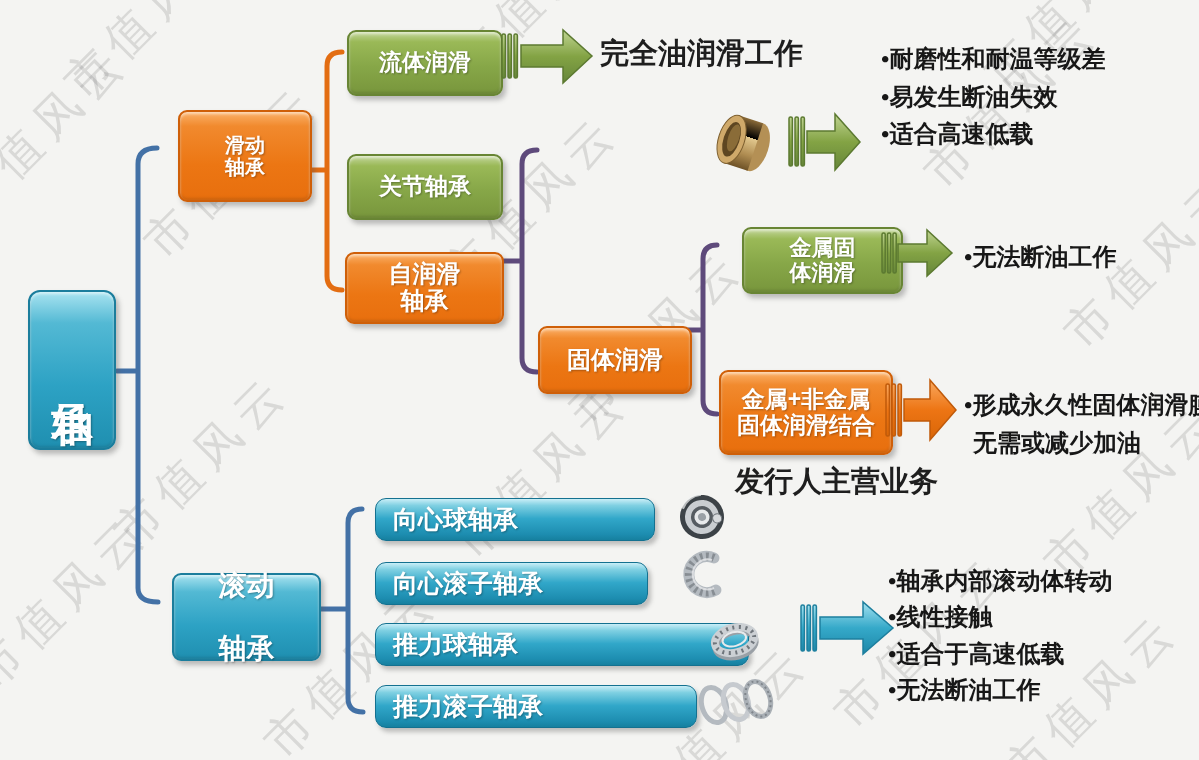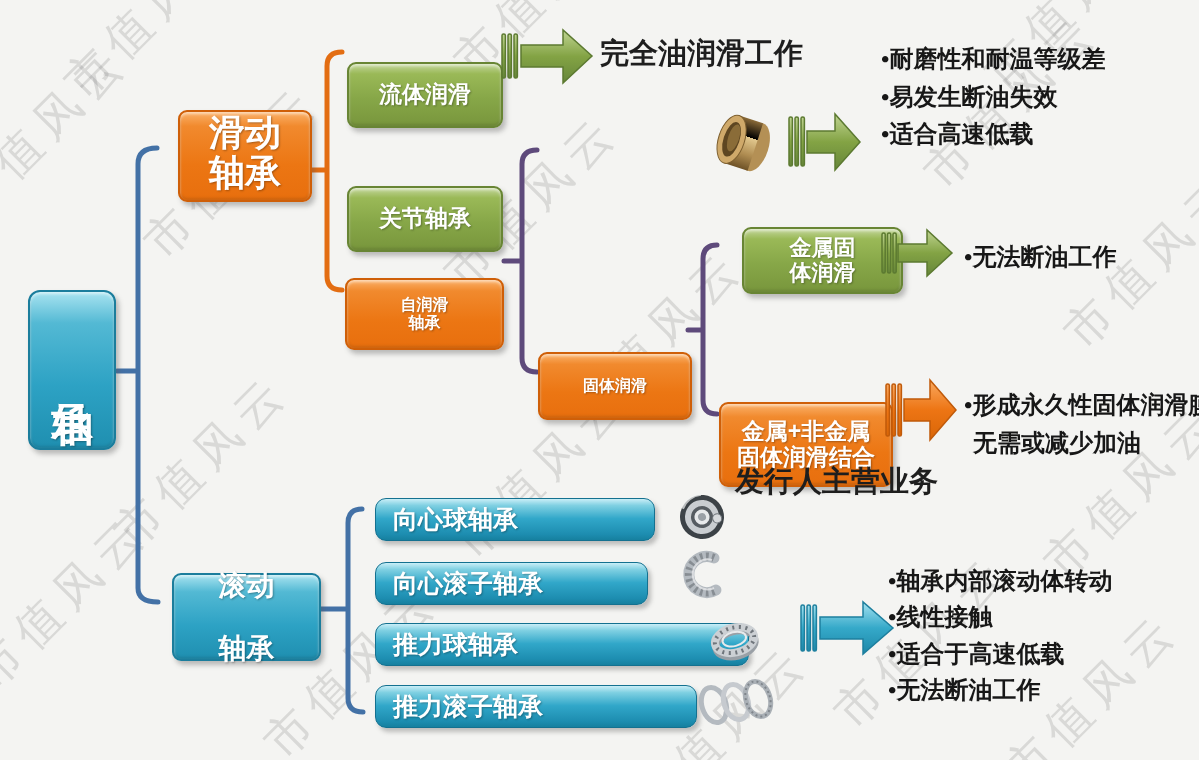--- a/index.html
+++ b/index.html
@@ -16,22 +16,22 @@
   
   .box{
     position:absolute;display:flex;flex-direction:column;align-items:center;justify-content:center;
     color:#fff;text-align:center;border-radius:9px;line-height:1.12;font-weight:bold;
     box-shadow:inset 0 2px 3px rgba(255,255,255,.55),inset 0 -2px 3px rgba(0,0,0,.12),3px 4px 5px rgba(90,90,90,.38);
     text-shadow:1px 1px 2px rgba(0,0,0,.30);
   }
   .green{background:linear-gradient(180deg,#c3d69b 0%,#9ab957 16%,#87a748 55%,#78963c 100%);border:2px solid #688534;}
   .orange{background:linear-gradient(180deg,#fbb169 0%,#f18a2e 16%,#ec7613 60%,#e86f0e 100%);border:2px solid #cf5f08;}
   .cyan{background:linear-gradient(180deg,#a8e3f0 0%,#53b9d4 20%,#2da2c4 60%,#1f8fb0 100%);border:2px solid #1b7d9c;gap:32px;}
-  .f22{font-size:22px;} .f23{font-size:23px;margin-top:32px;} .f24{font-size:16px;margin-top:26px;}
-  .f27{font-size:36px;font-family:Liberation Mono, monospace;}
+  .f22{font-size:22px;} .f23{font-size:23px;} .f24{font-size:24px;}
+  .f27{font-size:20px;font-family:Liberation Serif, serif;}
   .f28{font-size:28px;font-family:"Liberation Serif",serif;}
   .root-box{font-size:42px;font-family:"Liberation Serif",serif;border-radius:12px;}
   .root-box .vert{display:flex;flex-direction:column;gap:14px;}
   
   .bar{
     position:absolute;display:flex;align-items:center;padding-left:17px;box-sizing:border-box;
     color:#fff;font-size:25px;font-weight:bold;font-family:"Liberation Serif",serif;
     border-radius:11px;border:1.5px solid #147190;
     background:linear-gradient(180deg,#c9eef7 0%,#7fd0e2 16%,#31a7c9 48%,#1d8db0 86%,#16809f 100%);
     box-shadow:3px 4px 4px rgba(90,90,90,.35);text-shadow:1px 1px 2px rgba(0,0,0,.30);

